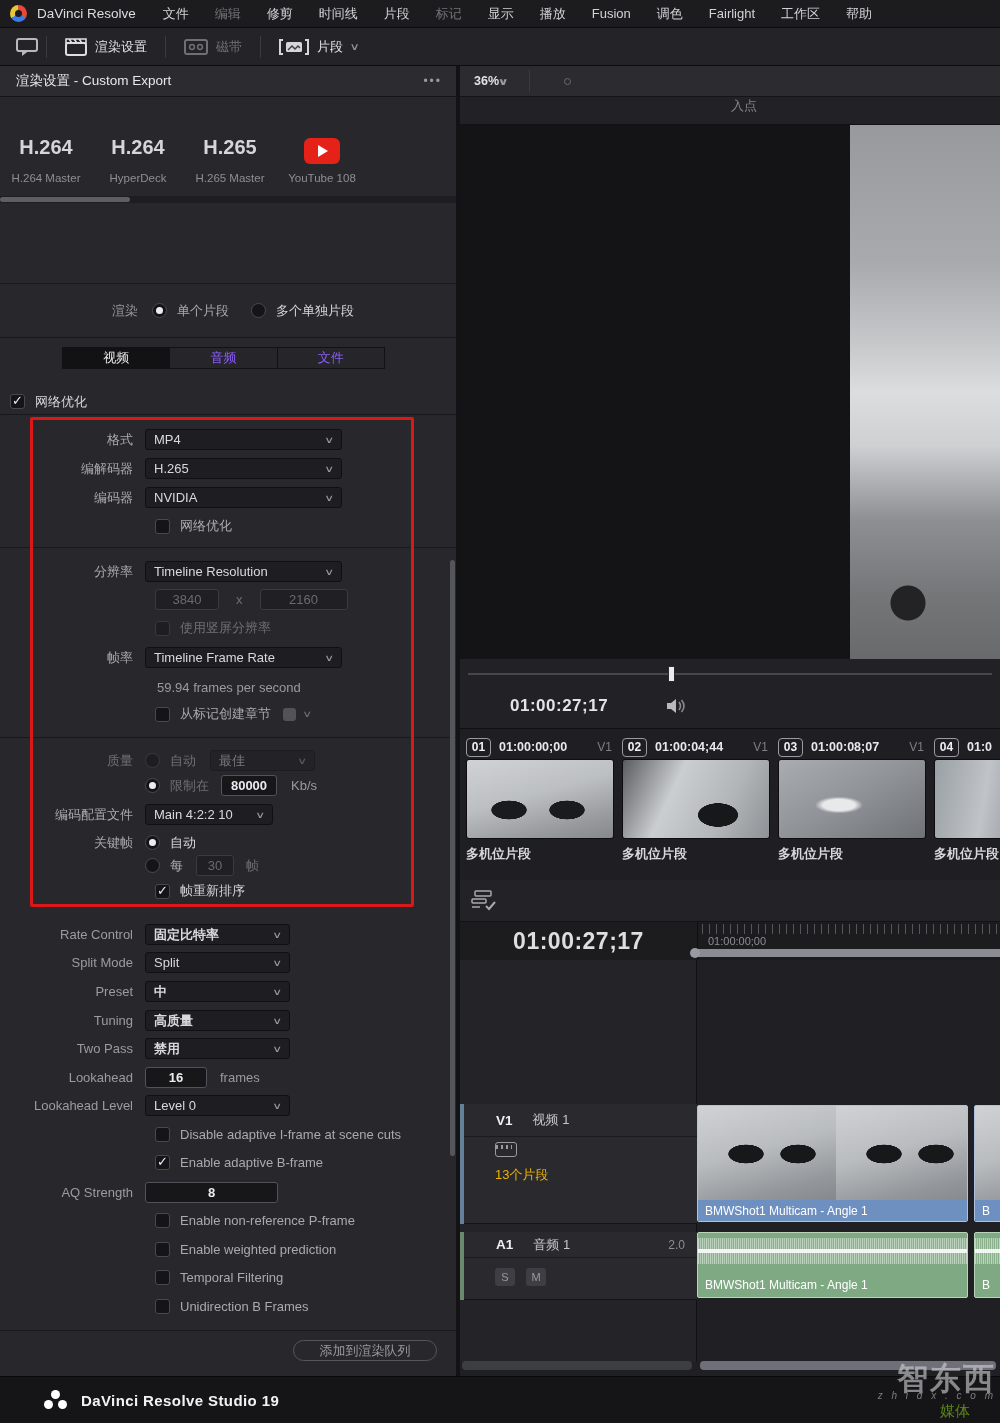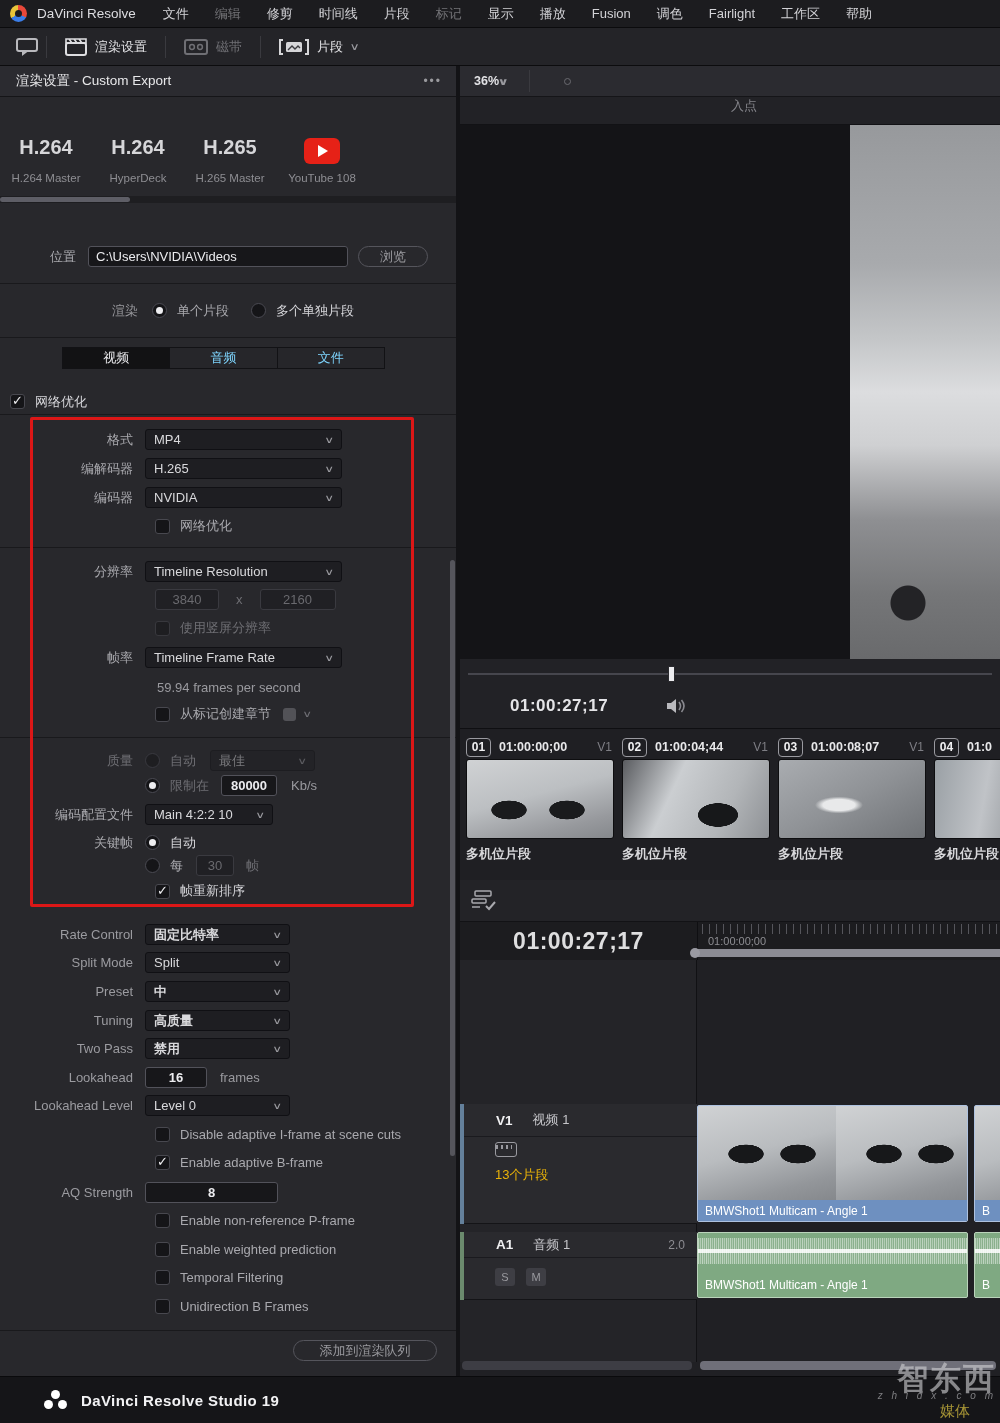--- a/index.html
+++ b/index.html
@@ -70,21 +70,21 @@
   .radio.dim { opacity:.5; }
   .cb-label { margin-left:10px; color:#a9a9ae; }
   .cb-label.bright { color:#d6d6da; }
   .cb-label.dim { color:#6e6e73; }
   .hdiv { position:absolute; left:0; right:0; height:1px; background:#19191c; }
   .red-box { position:absolute; left:30px; top:351px; width:384px; height:490px;
     border:3px solid #dc1717; border-radius:2px; pointer-events:none; z-index:4; }
   .vscroll { position:absolute; right:1px; top:494px; width:5px; height:596px; background:#55555c; border-radius:3px; }
   .tabs { position:absolute; left:62px; top:281px; width:323px; height:22px; display:flex;
     border:1px solid #121215; background:#26262a; }
-  .tab { flex:1; display:flex; align-items:center; justify-content:center; color:#7dd3fc; border-right:1px solid #121215; }
+  .tab { flex:1; display:flex; align-items:center; justify-content:center; color:#8b5cf6; border-right:1px solid #121215; }
   .tab:last-child { border-right:none; }
   .tab.active { background:#121214; color:#e9e9ec; }
   .pill-btn { height:21px; border:1px solid #55555c; border-radius:11px; background:transparent;
     color:#9a9a9f; font:inherit; display:flex; align-items:center; justify-content:center; }
   .marker-tag { width:13px; height:13px; border-radius:3px; background:#6e6e74; margin-left:12px; opacity:.6; }
   .flag-chev { font-size:9px; color:#6e6e74; transform:scaleX(1.5); margin-left:8px; }
   .bottom-bar { position:absolute; left:0; right:0; top:1264px; height:46px; border-top:1px solid #19191c; }
   .add-btn { position:absolute; left:293px; top:9px; width:144px; }
   
   .right-panel { position:absolute; top:66px; left:460px; width:540px; height:1310px; background:#222226; overflow:hidden; }
@@ -176,21 +176,21 @@
   
   .footer { position:absolute; left:0; right:0; bottom:0; height:47px; background:#151518;
     border-top:1px solid #0a0a0c; display:flex; align-items:center; z-index:8; }
   .dv-logo { position:relative; width:24px; height:20px; margin-left:44px; }
   .dv-logo i { position:absolute; width:9px; height:9px; border-radius:50%; background:#fff; }
   .dv-logo i:nth-child(1){ left:7px; top:0; } .dv-logo i:nth-child(2){ left:0; top:10px; } .dv-logo i:nth-child(3){ left:14px; top:10px; }
   .footer-title { margin-left:13px; color:#f2f2f4; font-weight:bold; font-size:15px; letter-spacing:.4px; }
   .watermark { position:absolute; right:4px; bottom:2px; width:160px; text-align:right; z-index:9; opacity:.62; pointer-events:none; }
   .wm-title { font-size:31px; font-weight:bold; color:#cfcfd2; letter-spacing:2px; line-height:30px; }
   .wm-site { font-size:10px; color:#bdbdc0; letter-spacing:3px; font-style:italic; margin-top:-4px; }
-  .wm-tag { font-size:15px; color:#fde047; margin-top:1px; padding-right:26px; }
+  .wm-tag { font-size:15px; color:#84cc16; margin-top:1px; padding-right:26px; }
   svg { display:block; }
 </style>
 </head>
 <body>
 
 <nav class="menu-bar">
   <span class="app-logo"></span>
   <span class="app-name">DaVinci Resolve</span>
   <div class="menu-items">
     <span class="mi">文件</span>
@@ -273,25 +273,20 @@
     </div>
     <div class="preset">
       <span class="yt-icon"></span>
       <span class="plabel">YouTube 108</span>
     </div>
   </div>
   <div class="preset-scroll">
       <div class="thumb"></div>
     </div>
 
-  <div class="row" style="top:180px">
-    <label class="lbl" style="width:88px">位置</label>
-    <input class="inp left" style="width: 260px;" readonly="" value="C:\Users\NVIDIA\Videos">
-    <button class="pill-btn" style="width:70px; margin-left:10px">浏览</button>
-  </div>
 
   <div class="hdiv" style="top:217px"></div>
 
   <div class="row" style="top:234px; padding-left:112px">
     <span style="color:#9a9a9f; margin-right:14px">渲染</span>
     <span class="radio on"></span>
     <span class="cb-label">单个片段</span>
     <span class="radio" style="margin-left:22px"></span>
     <span class="cb-label bright">多个单独片段</span>
   </div>
@@ -342,21 +337,21 @@
   <div class="row" style="top:495px">
     <label class="lbl">分辨率</label>
     <div class="sel w197">
       <span>Timeline Resolution</span>
       <span class="chev">∨</span>
     </div>
   </div>
   <div class="row" style="top:523px; padding-left:155px">
     <input class="inp dim" style="width: 64px;" readonly="" value="3840">
     <span style="color:#6e6e73; margin:0 17px">x</span>
-    <input class="inp dim" style="width: 76px;" readonly="" value="2160">
+    <input class="inp dim" style="width: 88px;" readonly="" value="2160">
   </div>
   <div class="row" style="top:553px; padding-left:155px; height:18px">
     <span class="cb dim"></span>
     <span class="cb-label dim">使用竖屏分辨率</span>
   </div>
   <div class="row" style="top:581px">
     <label class="lbl">帧率</label>
     <div class="sel w197">
       <span>Timeline Frame Rate</span>
       <span class="chev">∨</span>

